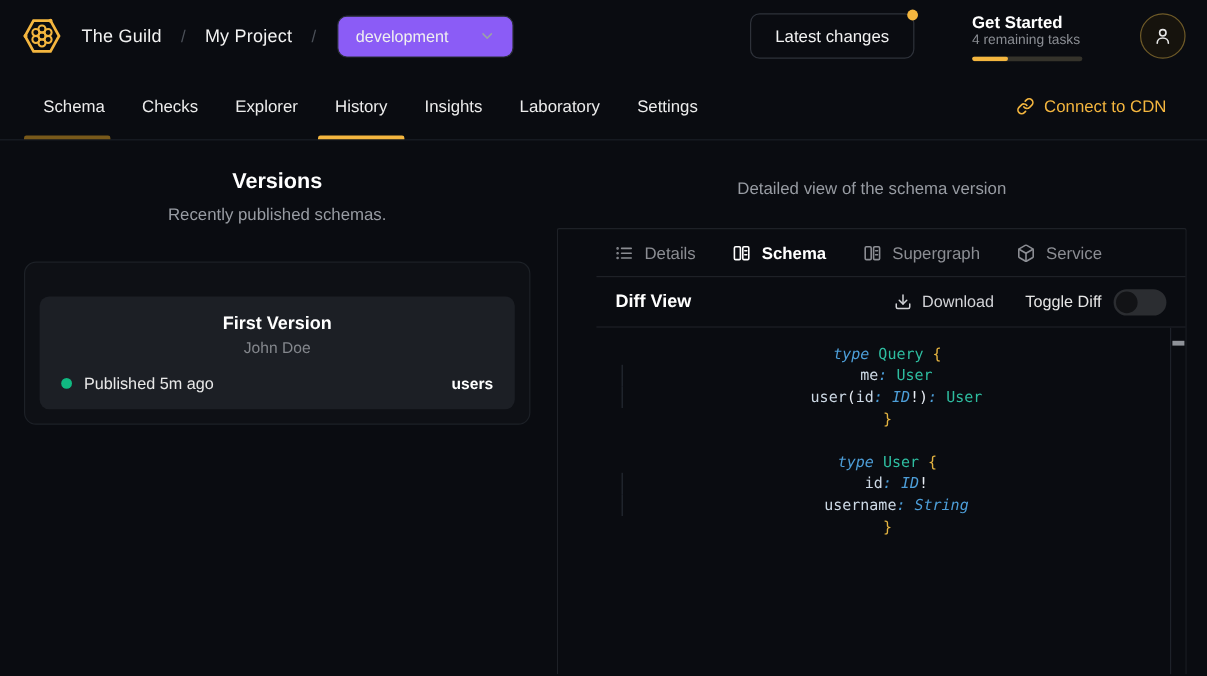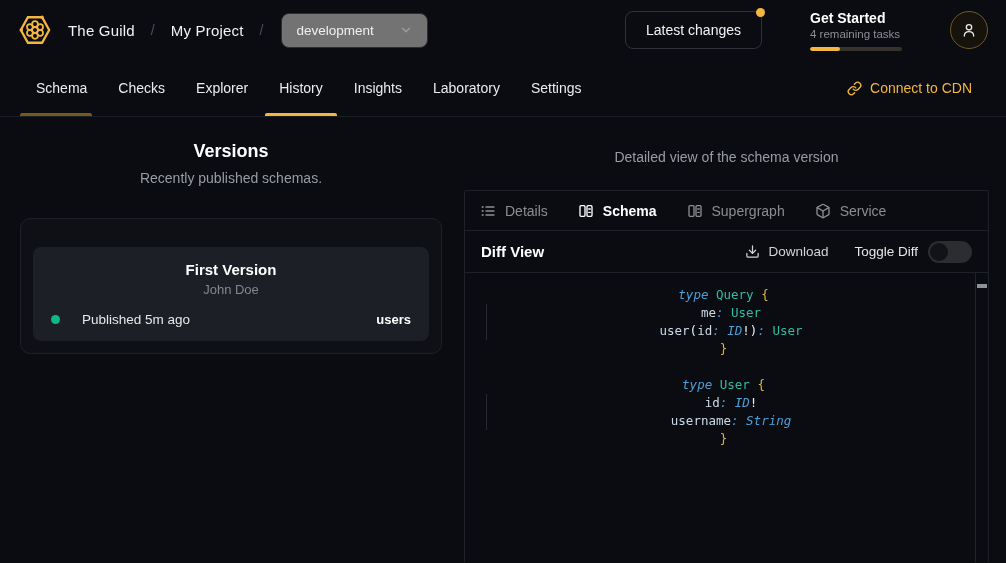--- a/index.html
+++ b/index.html
@@ -12,21 +12,21 @@
   }
 
   
   .topbar { height:60px; display:flex; align-items:center; padding:0 18px; }
   .logo { width:34px; height:34px; flex:0 0 auto; }
   .crumbs { display:flex; align-items:center; gap:16px; margin-left:16px; font-size:15px; }
   .crumb { color:#f2f2f2; font-weight:500; letter-spacing:.2px; }
   .crumb-sep { color:#4b5058; font-size:14px; }
   .env-select {
     margin-left:18px; display:flex; align-items:center; gap:25px;
-    background:#737373; border:1px solid #2a2e36; border-radius:8px;
+    background:#8b5cf6; border:1px solid #2a2e36; border-radius:8px;
     padding:9px 14px; font-size:13.5px; color:#f0f0f0; cursor:pointer;
   }
   .chev { width:14px; height:14px; stroke:#9aa0a8; }
   .topbar-spacer { flex:1; }
   .latest-btn {
     position:relative; background:transparent; border:1px solid #2e323a;
     border-radius:8px; padding:10px 20px; color:#f2f2f2; font-size:14px;
     font-family:inherit; cursor:pointer;
   }
   .notif-dot { position:absolute; top:-4px; right:-4px; width:9px; height:9px;
@@ -62,28 +62,28 @@
   .left-col { width:462px; flex:0 0 462px; padding:24px 20px 0 20px; }
   .panel-title { font-size:18px; font-weight:700; color:#fff; }
   .panel-sub { font-size:14px; color:#989ca3; margin-top:8px; }
   .versions-card { margin-top:32px; background:#0e1015; border:1px solid #1d2127;
     border-radius:10px; padding:28px 12px 12px 12px; }
   .version-item { background:#1c1f25; border-radius:8px; padding:14px 18px; cursor:pointer; }
   .vi-title { font-size:15px; font-weight:700; color:#fff; }
   .vi-author { font-size:13px; color:#84878d; margin-top:4px; }
   .vi-row { display:flex; align-items:center; margin-top:15px; }
   .vi-dot { width:9px; height:9px; border-radius:50%; background:#10b981; margin-right:10px; }
-  .vi-status { font-size:13.5px; color:#e8e8e8;margin-left:12px; }
+  .vi-status { font-size:13.5px; color:#e8e8e8; }
   .vi-service { margin-left:auto; font-size:13px; font-weight:700; color:#fff; }
 
   .right-col { flex:1; padding:24px 17px 0 2px; display:flex; flex-direction:column; }
   .detail-title { font-size:17px; font-weight:700; color:#fff; letter-spacing:.2px; }
   .detail-sub { font-size:14px; color:#989ca3; margin-top:8px; }
   .detail-box { margin-top:25px; flex:1; display:flex; flex-direction:column;
-    border:1px solid #1e2127; border-bottom:none; border-radius:2px 2px 0 0; }
+    border:1px solid #1e2127; border-bottom:none; border-radius:2px 2px 0 0;padding-left:32px; }
   .detail-tabs { height:40px; display:flex; align-items:center; gap:30px; padding:0 15px;
     border-bottom:1px solid #1e2127; }
   .dtab { display:flex; align-items:center; gap:9px; font-size:14px; color:#8b8d93; cursor:pointer; }
   .dtab svg { width:16px; height:16px; stroke:#8b8d93; }
   .dtab.active { color:#fff; font-weight:600; }
   .dtab.active svg { stroke:#fff; }
   .diff-row { height:42px; display:flex; align-items:center; padding:0 16px;
     border-bottom:1px solid #1e2127; }
   .diff-title { font-size:15px; font-weight:700; color:#fff; }
   .diff-actions { margin-left:auto; display:flex; align-items:center; gap:26px; }

